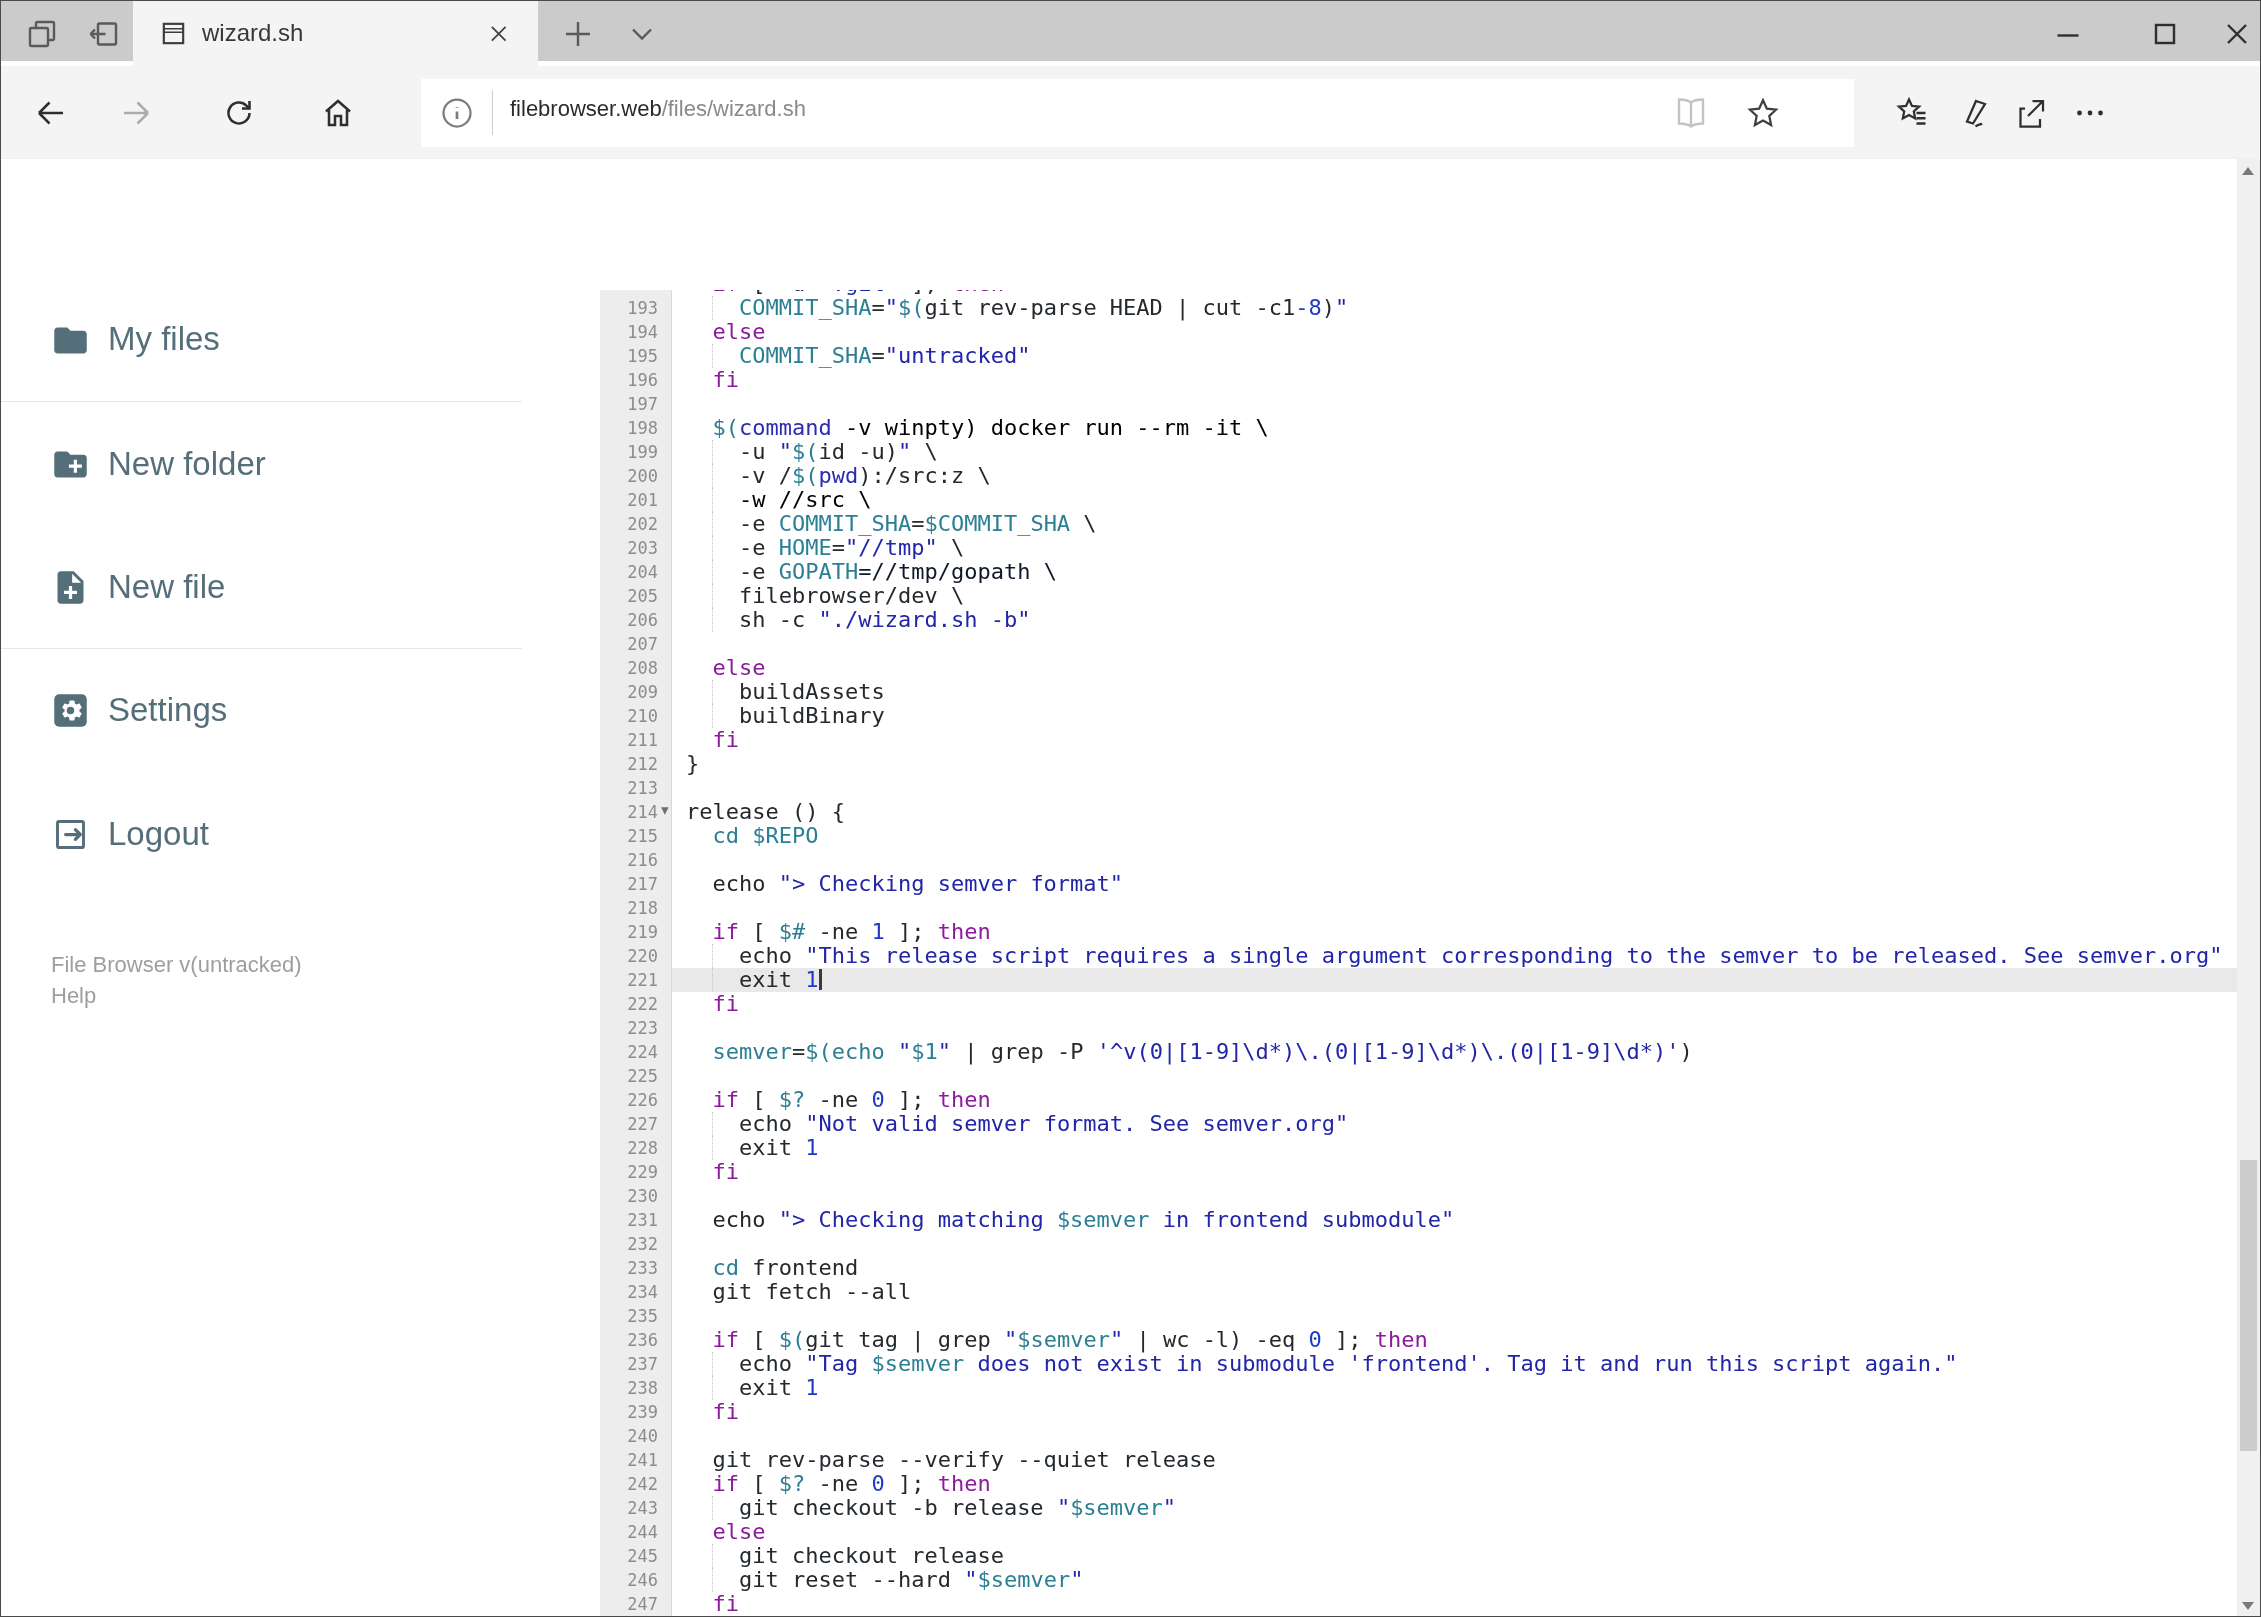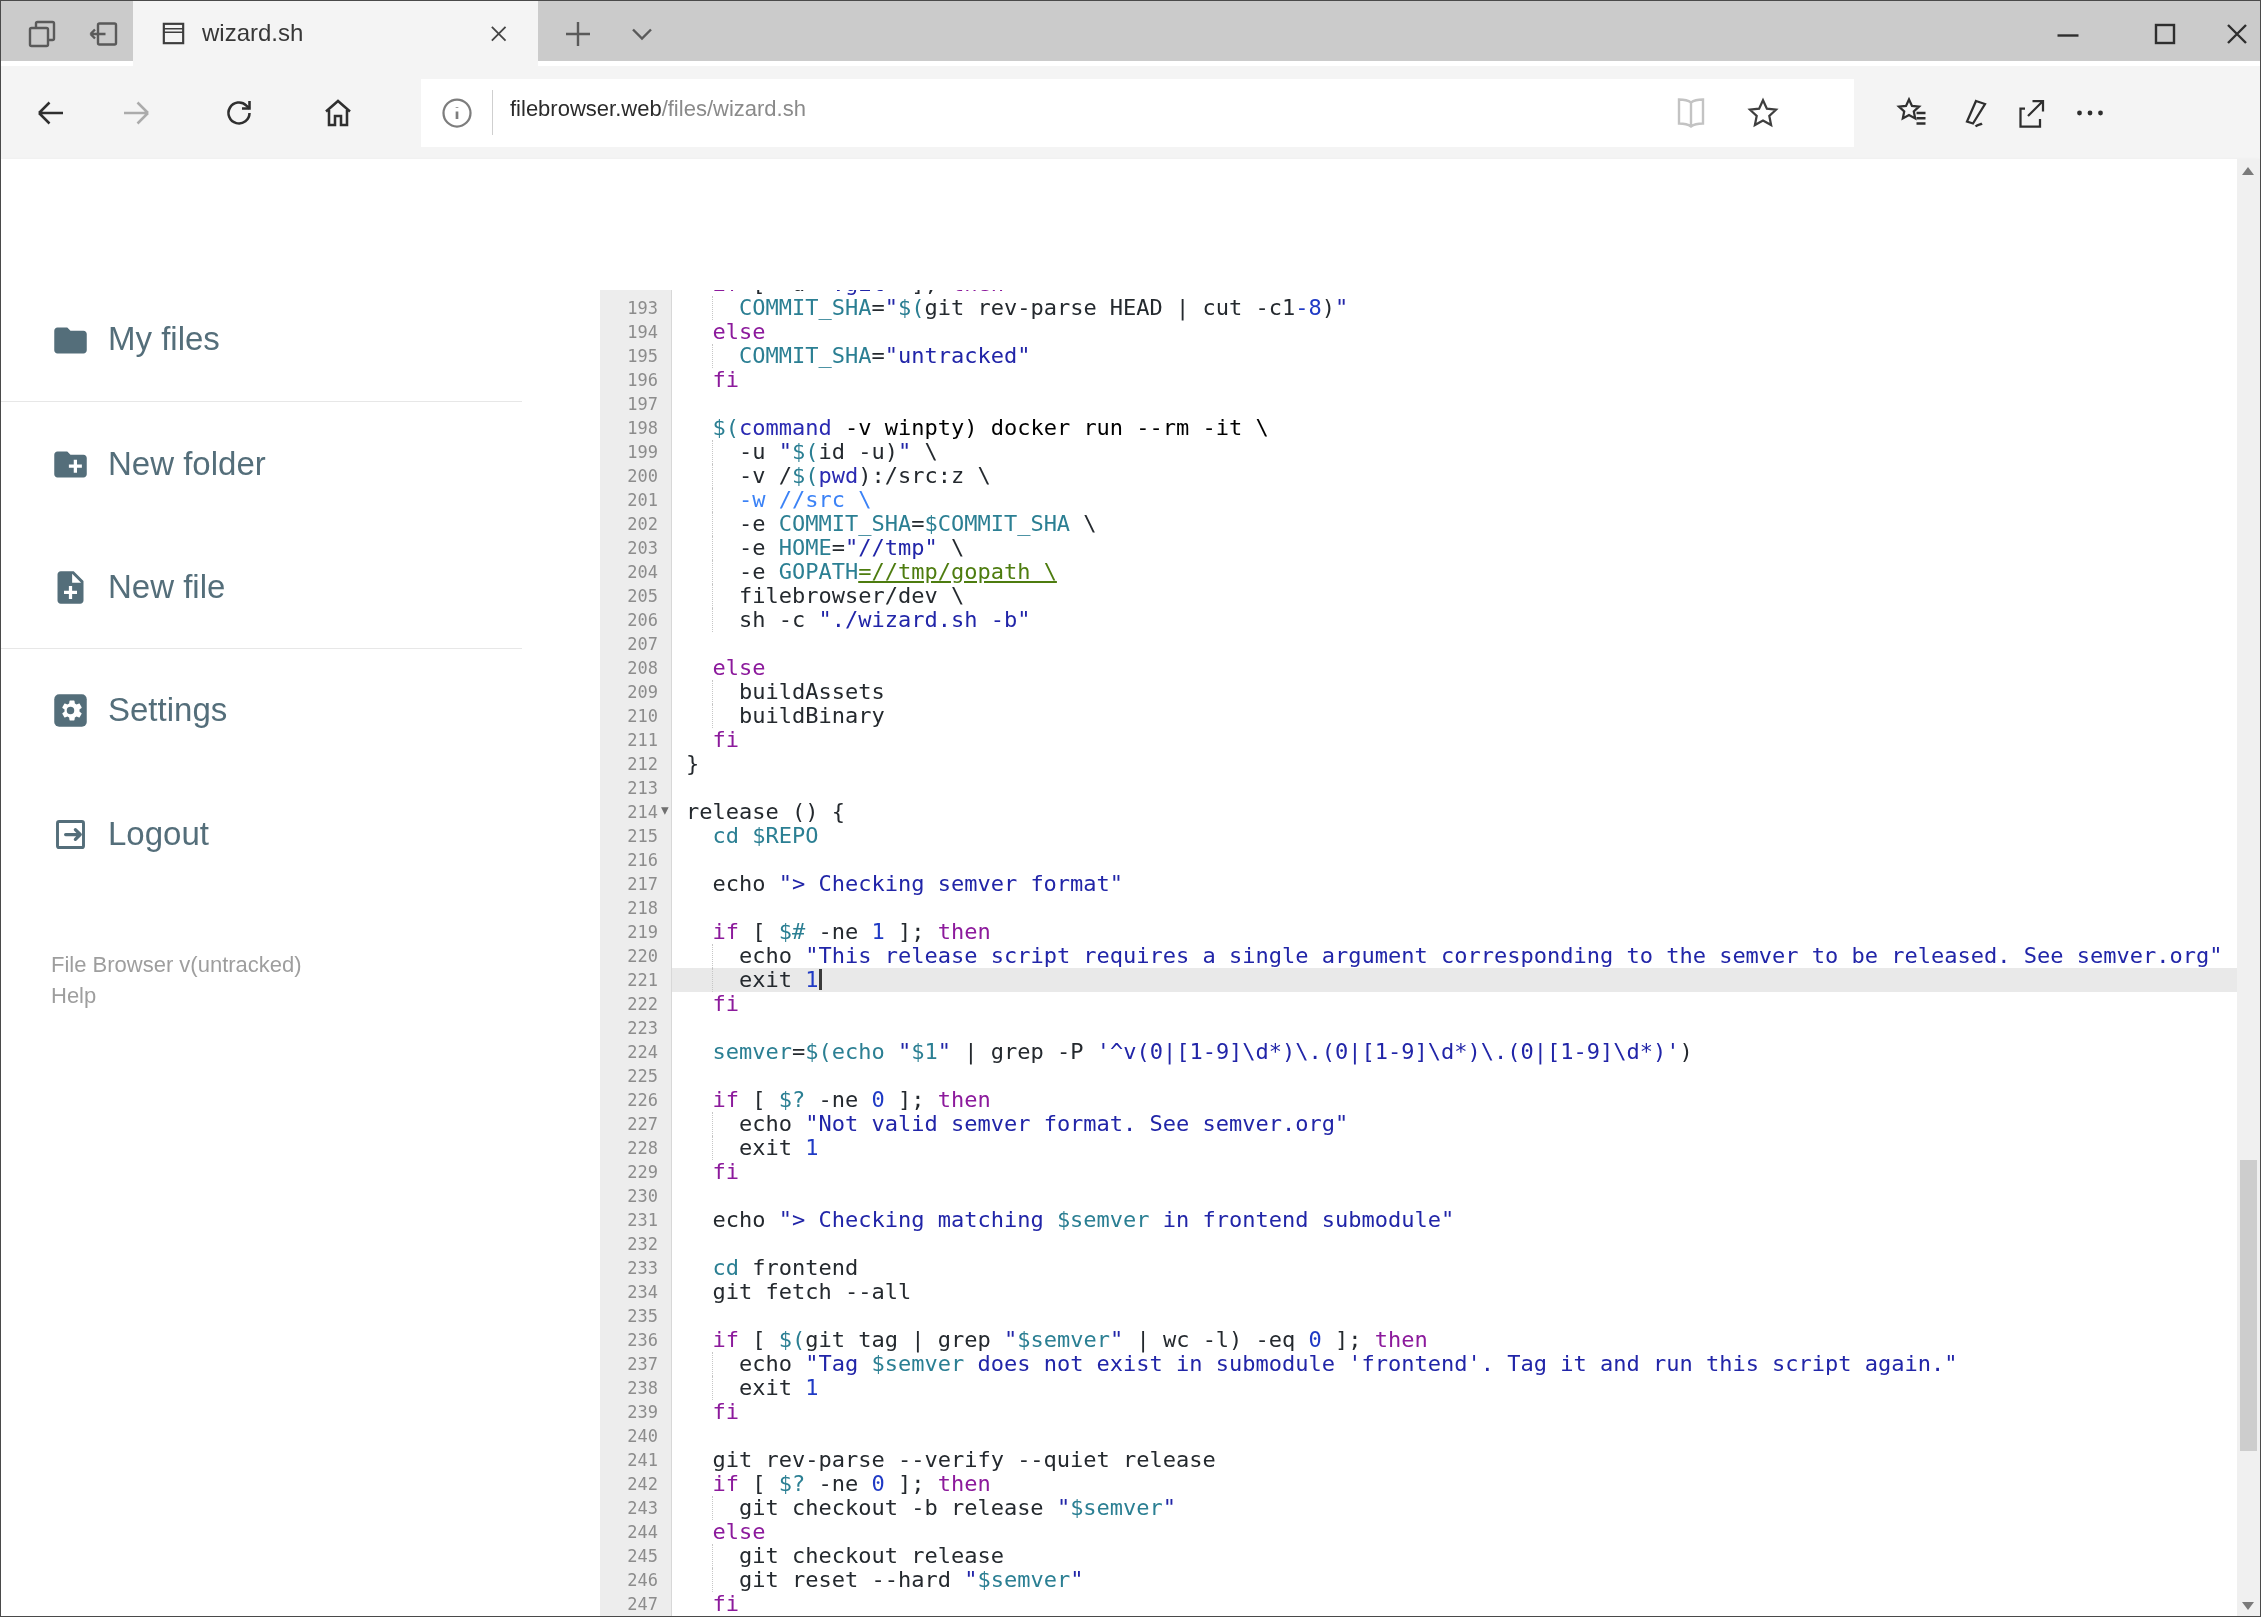--- a/index.html
+++ b/index.html
@@ -330,36 +330,36 @@
           <pre class="code"><span style="color: rgb(36, 41, 46);">    -u </span><span style="color: rgb(33, 37, 168);">"</span><span style="color: rgb(43, 127, 147);">$(</span><span style="color: rgb(36, 41, 46);">id -u)</span><span style="color: rgb(33, 37, 168);">"</span><span style="color: rgb(36, 41, 46);"> \</span></pre>
         </div>
         <div class="cm-row">
           <div class="gut">200</div>
           <span class="guide"></span>
           <pre class="code"><span style="color: rgb(36, 41, 46);">    -v /</span><span style="color: rgb(43, 127, 147);">$(</span><span style="color: rgb(42, 42, 178);">pwd</span><span style="color: rgb(36, 41, 46);">):/src:z \</span></pre>
         </div>
         <div class="cm-row">
           <div class="gut">201</div>
           <span class="guide"></span>
-          <pre class="code"><span style="color: #3b82f6;">    -w //src \</span></pre>
+          <pre class="code"><span style="color: #000000;">    -w //src \</span></pre>
         </div>
         <div class="cm-row">
           <div class="gut">202</div>
           <span class="guide"></span>
           <pre class="code"><span style="color: rgb(36, 41, 46);">    -e </span><span style="color: rgb(43, 127, 147);">COMMIT_SHA</span><span style="color: rgb(36, 41, 46);">=</span><span style="color: rgb(43, 127, 147);">$COMMIT_SHA</span><span style="color: rgb(36, 41, 46);"> \</span></pre>
         </div>
         <div class="cm-row">
           <div class="gut">203</div>
           <span class="guide"></span>
           <pre class="code"><span style="color: rgb(36, 41, 46);">    -e </span><span style="color: rgb(43, 127, 147);">HOME</span><span style="color: rgb(36, 41, 46);">=</span><span style="color: rgb(33, 37, 168);">"//tmp"</span><span style="color: rgb(36, 41, 46);"> \</span></pre>
         </div>
         <div class="cm-row">
           <div class="gut">204</div>
           <span class="guide"></span>
-          <pre class="code"><span style="color: rgb(36, 41, 46);">    -e </span><span style="color: rgb(43, 127, 147);">GOPATH</span><span style="color: #4d7c0f; text-decoration: underline;">=//tmp/gopath \</span></pre>
+          <pre class="code"><span style="color: rgb(36, 41, 46);">    -e </span><span style="color: rgb(43, 127, 147);">GOPATH</span><span style="color: #0f172a;">=//tmp/gopath \</span></pre>
         </div>
         <div class="cm-row">
           <div class="gut">205</div>
           <span class="guide"></span>
           <pre class="code"><span style="color: rgb(36, 41, 46);">    filebrowser/dev \</span></pre>
         </div>
         <div class="cm-row">
           <div class="gut">206</div>
           <span class="guide"></span>
           <pre class="code"><span style="color: rgb(36, 41, 46);">    sh -c </span><span style="color: rgb(33, 37, 168);">"./wizard.sh -b"</span></pre>

